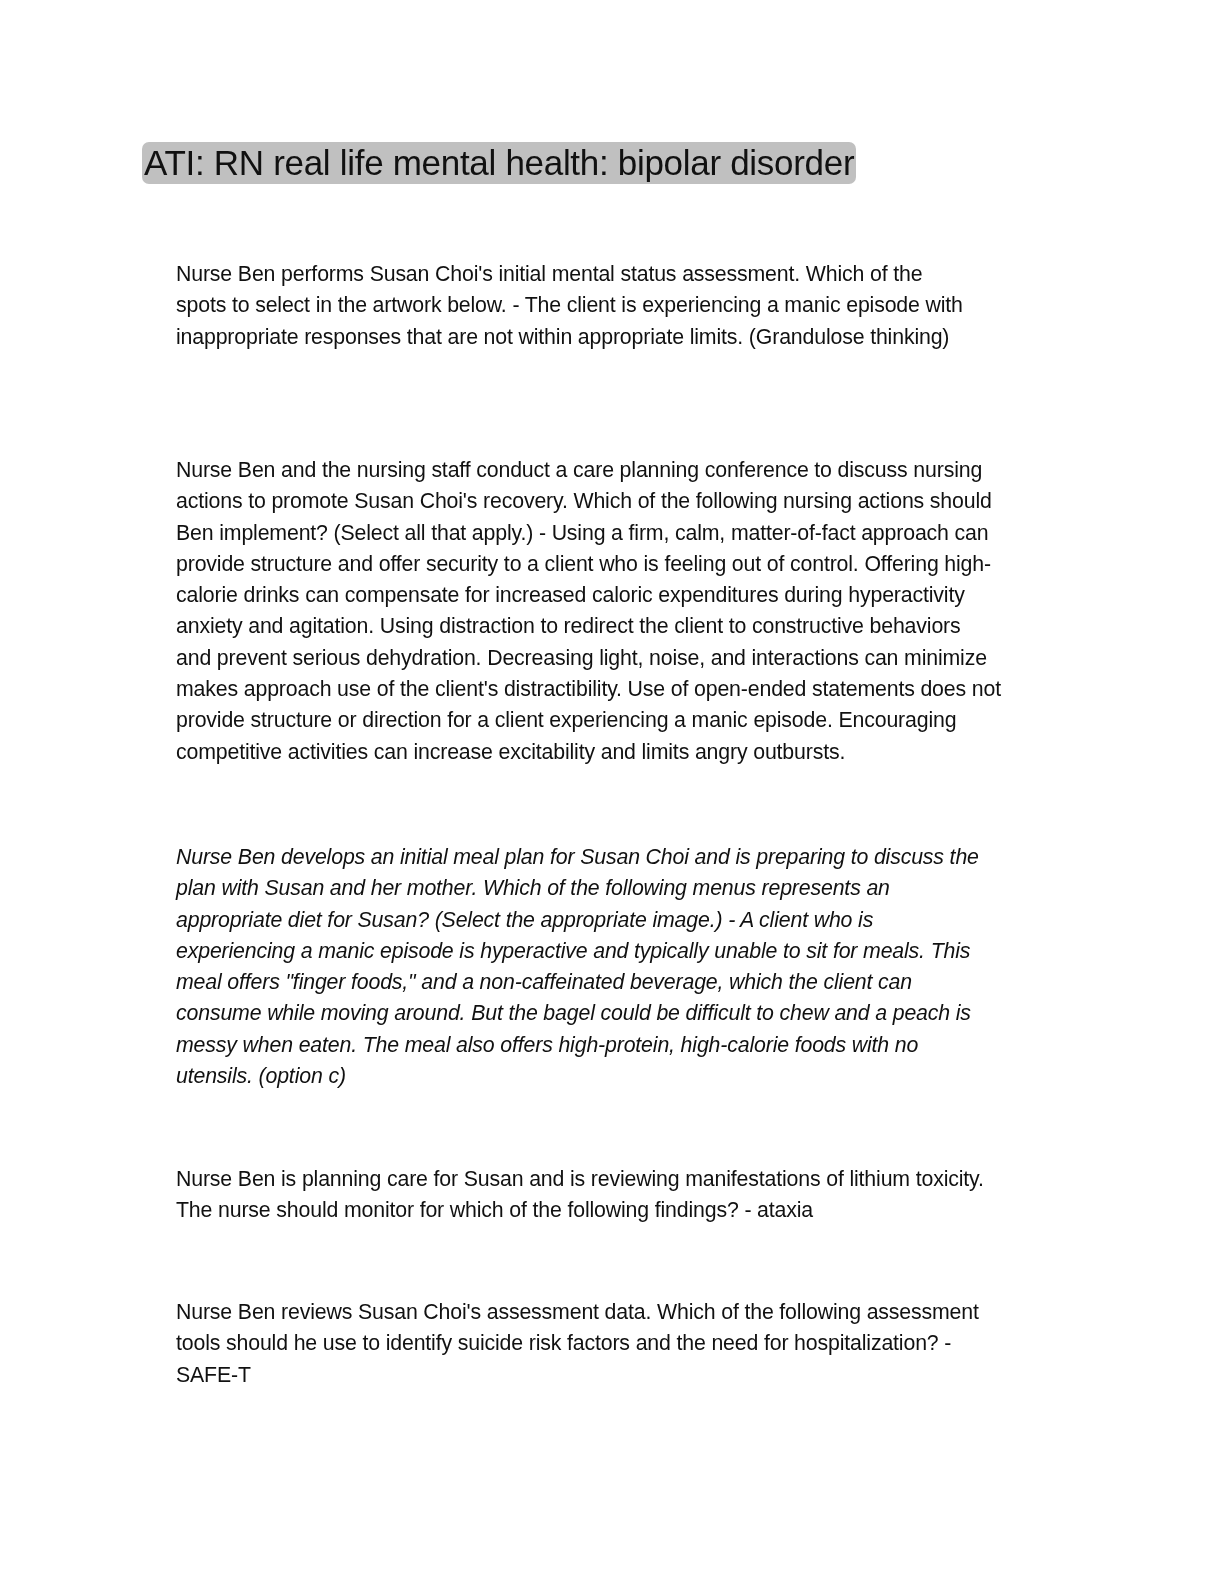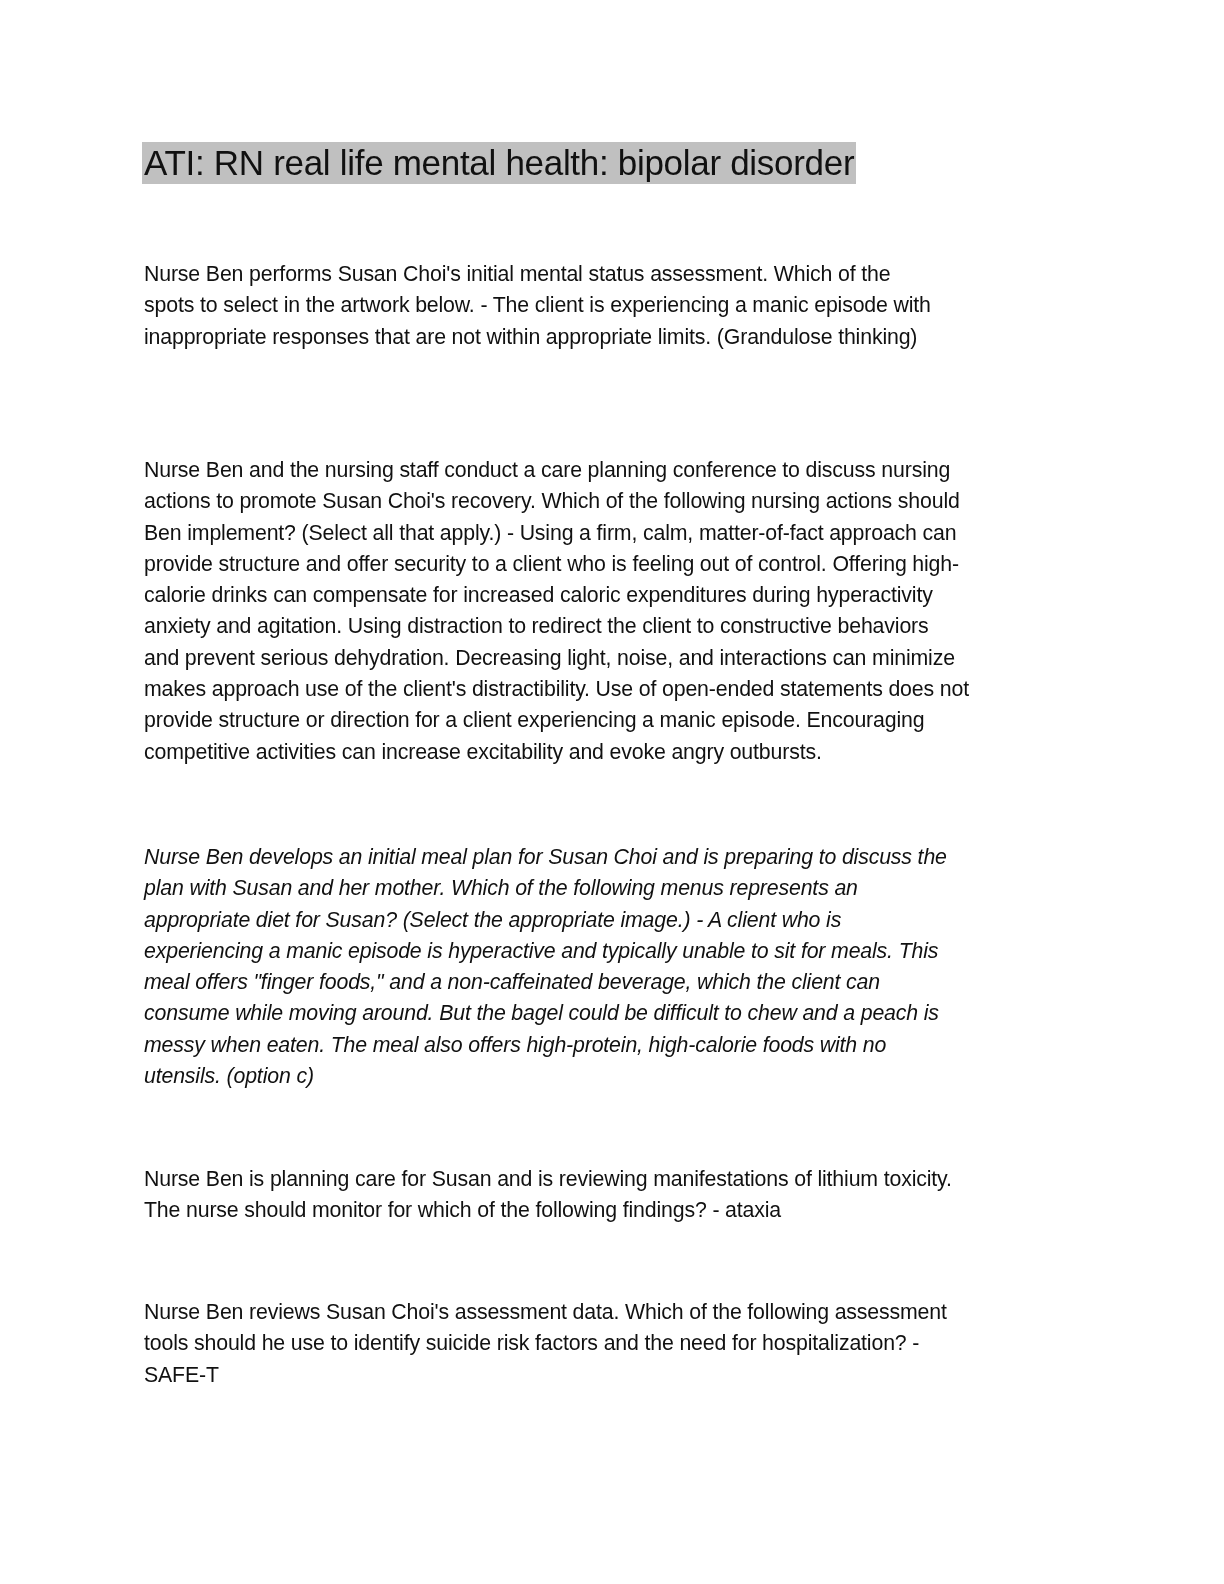--- a/index.html
+++ b/index.html
@@ -27,32 +27,34 @@
       position: absolute;
       left: 142px;
       top: 142px;
       height: 42px;
       line-height: 42px;
       font-size: 35px;
       background: #c0c0c0;
       padding: 0 2px 0 2px;
       white-space: nowrap;
       letter-spacing: -0.3px;
+      border-radius: 7px;
     }
     .para {
       position: absolute;
       left: 144px;
       width: 960px;
       font-size: 21.3px;
       line-height: 31.3px;
     }
     .para .line {
       display: block;
       white-space: nowrap;
       letter-spacing: -0.15px;
+      margin-left: 32px;
     }
     #q1 { top: 259px; }
     #q2 { top: 455px; }
     #q3 { top: 842px; font-style: italic; }
     #q4 { top: 1164px; }
     #q5 { top: 1297px; }
   </style>
 </head>
 <body>
 
@@ -68,21 +70,21 @@
   <div class="para" id="q2">
     <span class="line">Nurse Ben and the nursing staff conduct a care planning conference to discuss nursing</span>
     <span class="line">actions to promote Susan Choi's recovery. Which of the following nursing actions should</span>
     <span class="line">Ben implement? (Select all that apply.) - Using a firm, calm, matter-of-fact approach can</span>
     <span class="line">provide structure and offer security to a client who is feeling out of control. Offering high-</span>
     <span class="line">calorie drinks can compensate for increased caloric expenditures during hyperactivity</span>
     <span class="line">anxiety and agitation. Using distraction to redirect the client to constructive behaviors</span>
     <span class="line">and prevent serious dehydration. Decreasing light, noise, and interactions can minimize</span>
     <span class="line">makes approach use of the client's distractibility. Use of open-ended statements does not</span>
     <span class="line">provide structure or direction for a client experiencing a manic episode. Encouraging</span>
-    <span class="line">competitive activities can increase excitability and evoke angry outbursts.</span>
+    <span class="line">competitive activities can increase excitability and limits angry outbursts.</span>
   </div>
 
   <div class="para" id="q3">
     <span class="line">Nurse Ben develops an initial meal plan for Susan Choi and is preparing to discuss the</span>
     <span class="line">plan with Susan and her mother. Which of the following menus represents an</span>
     <span class="line">appropriate diet for Susan? (Select the appropriate image.) - A client who is</span>
     <span class="line">experiencing a manic episode is hyperactive and typically unable to sit for meals. This</span>
     <span class="line">meal offers "finger foods," and a non-caffeinated beverage, which the client can</span>
     <span class="line">consume while moving around. But the bagel could be difficult to chew and a peach is</span>
     <span class="line">messy when eaten. The meal also offers high-protein, high-calorie foods with no</span>

